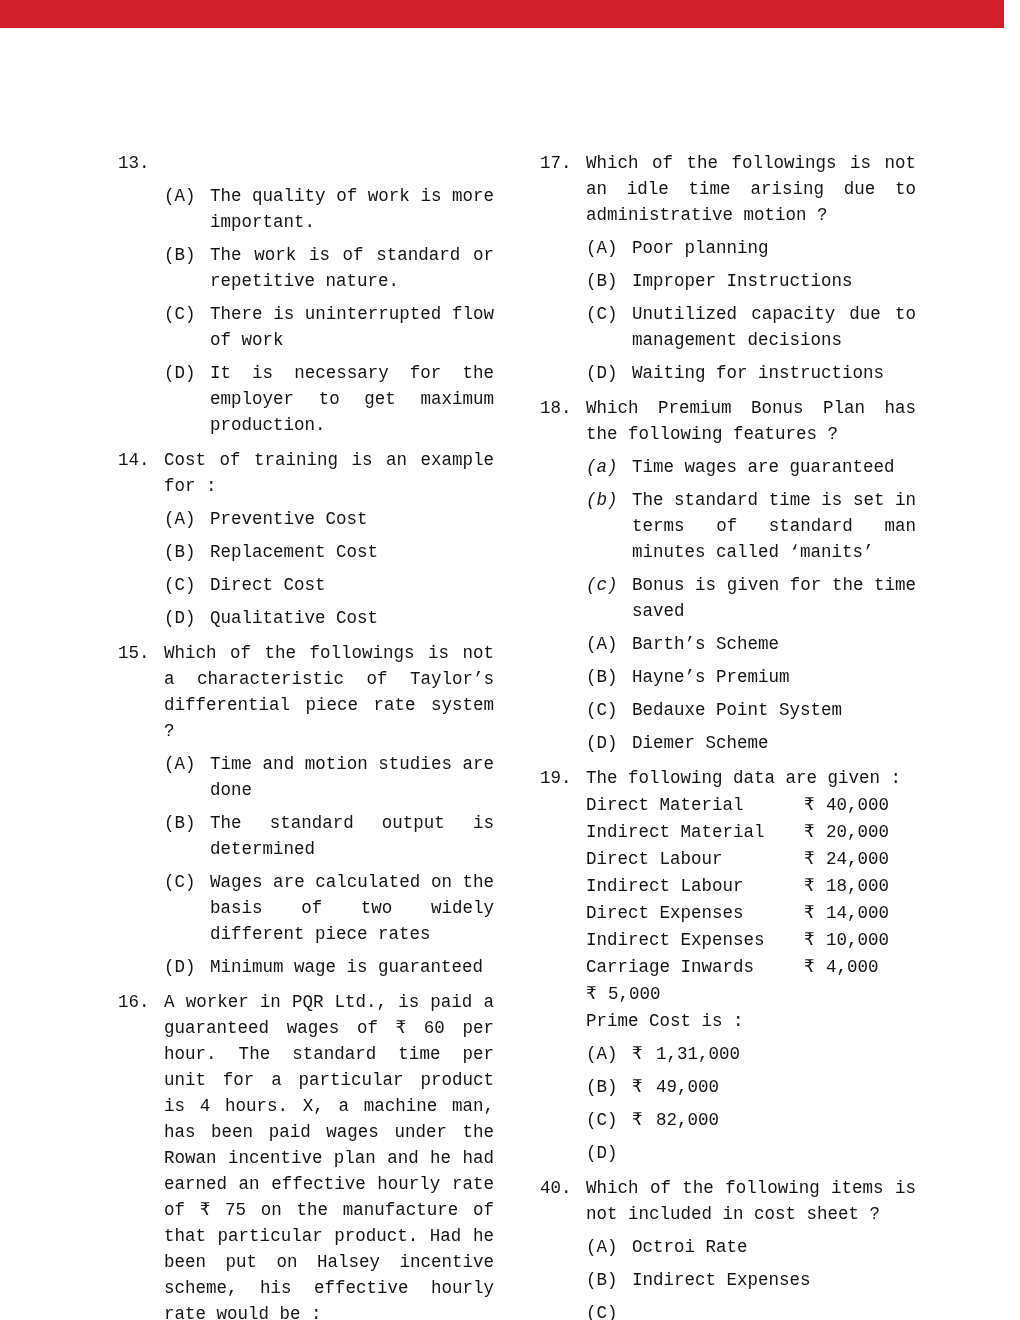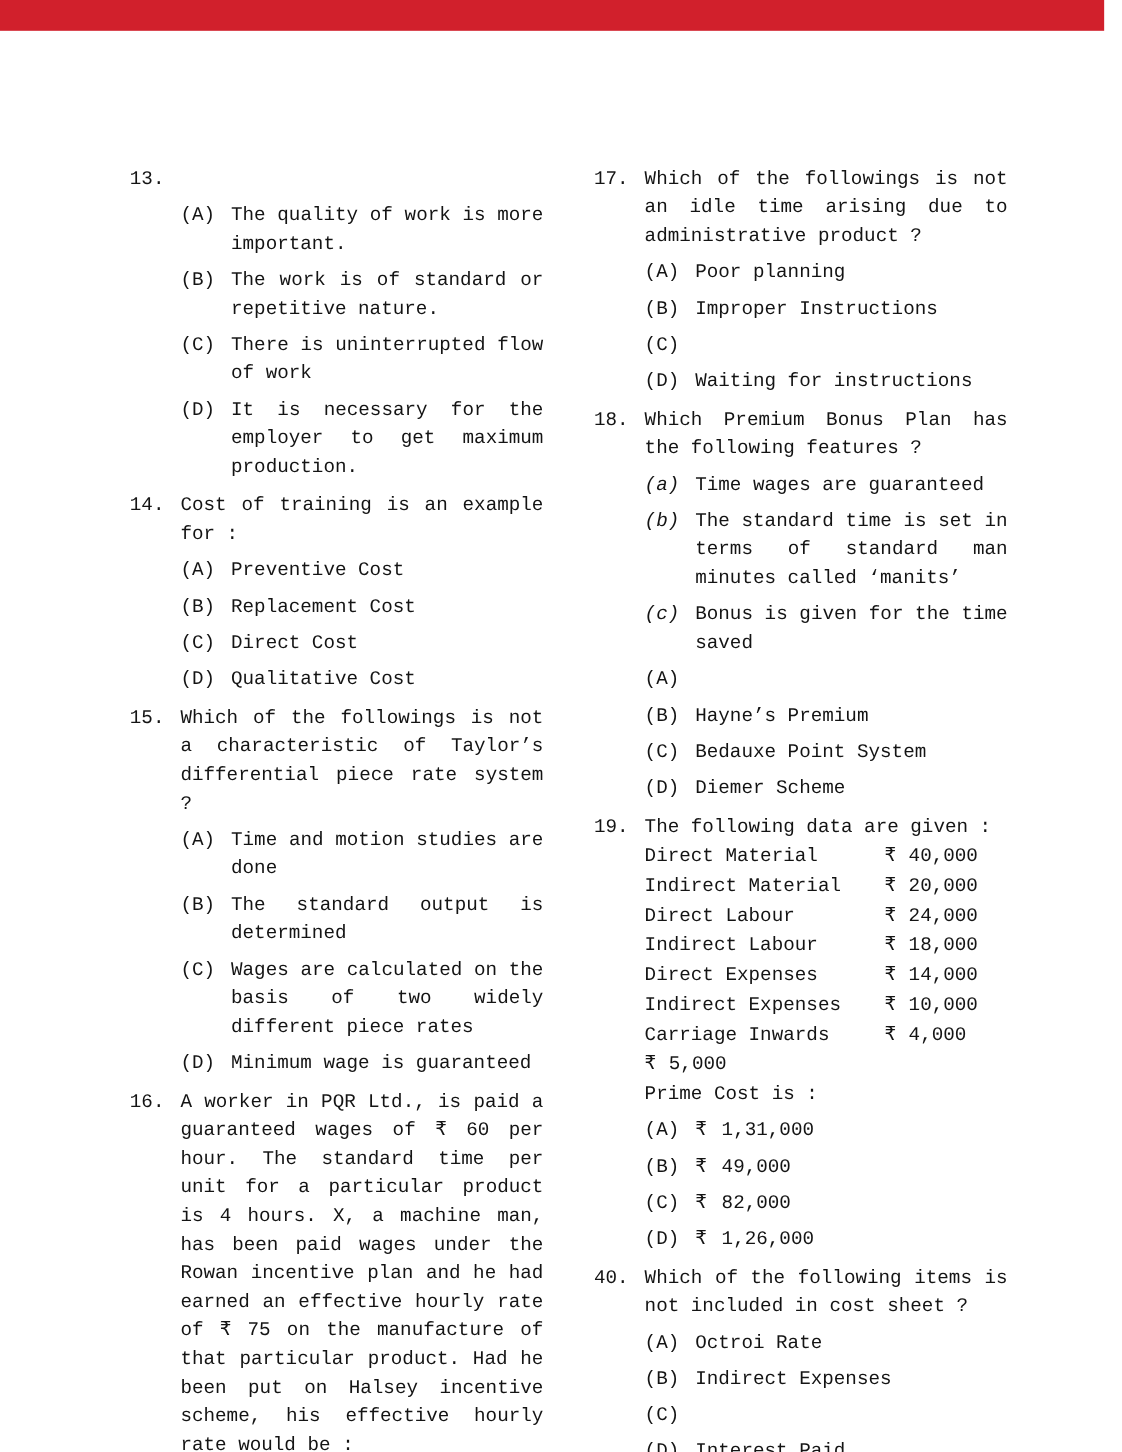--- a/index.html
+++ b/index.html
@@ -181,32 +181,33 @@
           <div class="opt">
             <span class="opt-label">(D)</span>
             <span class="opt-text"><span class="rupee-prefix">₹</span><span class="opt-val">65.00</span></span>
           </div>
         </div>
       </div>
     <div class="column">
         <div class="question">
           <div class="q-head">
             <span class="q-num">17.</span>
-            <span class="q-text">Which of the followings is not an idle time arising due to administrative product ?</span>
+            <span class="q-text">Which of the followings is not an idle time arising due to administrative motion ?</span>
           </div>
           <div class="opt">
             <span class="opt-label">(A)</span>
             <span class="opt-text"><span class="opt-val">Poor planning</span></span>
           </div>
           <div class="opt">
             <span class="opt-label">(B)</span>
             <span class="opt-text"><span class="opt-val">Improper Instructions</span></span>
           </div>
           <div class="opt">
             <span class="opt-label">(C)</span>
+            <span class="opt-text"><span class="opt-val">Unutilized capacity due to management decisions</span></span>
           </div>
           <div class="opt">
             <span class="opt-label">(D)</span>
             <span class="opt-text"><span class="opt-val">Waiting for instructions</span></span>
           </div>
         </div>
         <div class="question">
           <div class="q-head">
             <span class="q-num">18.</span>
             <span class="q-text">Which Premium Bonus Plan has the following features ?</span>
@@ -218,20 +219,21 @@
           <div class="opt feature">
             <span class="opt-label">(b)</span>
             <span class="opt-text">The standard time is set in terms of standard man minutes called ‘manits’</span>
           </div>
           <div class="opt feature">
             <span class="opt-label">(c)</span>
             <span class="opt-text">Bonus is given for the time saved</span>
           </div>
           <div class="opt">
             <span class="opt-label">(A)</span>
+            <span class="opt-text"><span class="opt-val">Barth’s Scheme</span></span>
           </div>
           <div class="opt">
             <span class="opt-label">(B)</span>
             <span class="opt-text"><span class="opt-val">Hayne’s Premium</span></span>
           </div>
           <div class="opt">
             <span class="opt-label">(C)</span>
             <span class="opt-text"><span class="opt-val">Bedauxe Point System</span></span>
           </div>
           <div class="opt">
@@ -307,21 +309,20 @@
           <div class="opt">
             <span class="opt-label">(B)</span>
             <span class="opt-text"><span class="rupee-prefix">₹</span><span class="opt-val">49,000</span></span>
           </div>
           <div class="opt">
             <span class="opt-label">(C)</span>
             <span class="opt-text"><span class="rupee-prefix">₹</span><span class="opt-val">82,000</span></span>
           </div>
           <div class="opt">
             <span class="opt-label">(D)</span>
-            <span class="opt-text"><span class="rupee-prefix">₹</span><span class="opt-val">1,26,000</span></span>
           </div>
         </div>
         <div class="question">
           <div class="q-head">
             <span class="q-num">40.</span>
             <span class="q-text">Which of the following items is not included in cost sheet ?</span>
           </div>
           <div class="opt">
             <span class="opt-label">(A)</span>
             <span class="opt-text"><span class="opt-val">Octroi Rate</span></span>

